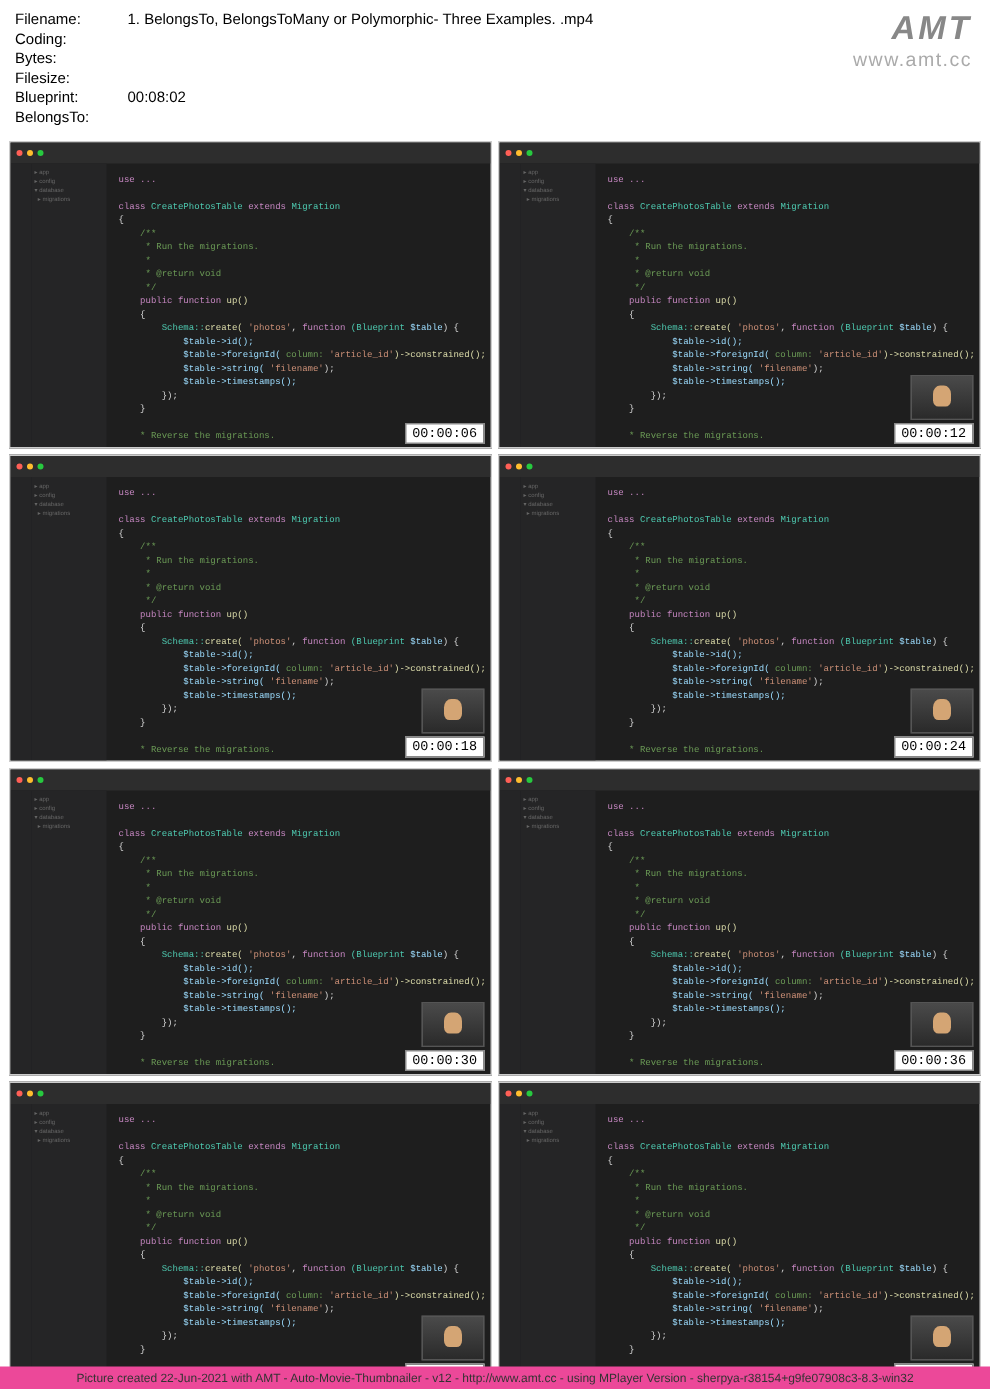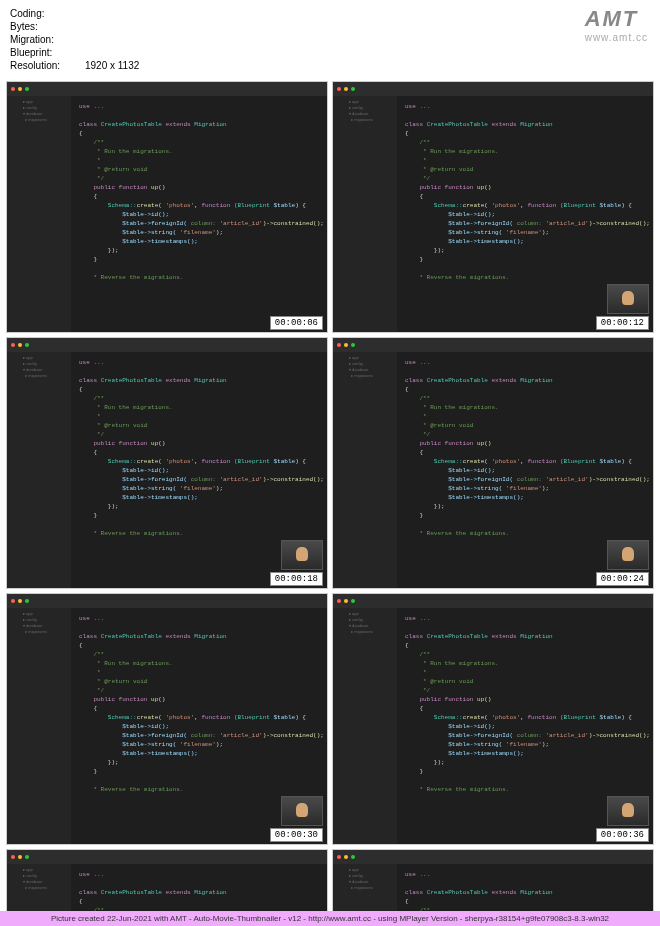--- a/index.html
+++ b/index.html
@@ -23,43 +23,44 @@
       width: 75px;
       font-weight: normal;
     }
     .header-value {
       flex: 1;
     }
     .logo {
       position: absolute;
       top: 6px;
       right: 12px;
+      text-align: right;
     }
     .logo-main {
       font-size: 22px;
       font-weight: bold;
       font-style: italic;
       color: #888;
       letter-spacing: 2px;
     }
     .logo-sub {
-      font-size: 10px;
+      font-size: 13px;
       color: #aaa;
       letter-spacing: 1px;
     }
     .thumbnails {
       display: grid;
       grid-template-columns: 1fr 1fr;
       gap: 4px;
       padding: 4px 6px;
     }
     .thumb {
       position: relative;
       background: #1e1e1e;
-      height: 252px;
+      height: 205px;
       border: 1px solid #ccc;
       overflow: hidden;
     }
     .thumb-titlebar {
       height: 14px;
       background: #2d2d2d;
       display: flex;
       align-items: center;
       padding: 0 4px;
       gap: 3px;
@@ -144,50 +145,54 @@
       font-size: 9px;
       padding: 1px 4px;
       font-family: 'Courier New', monospace;
       border: 1px solid #888;
     }
     .footer {
       position: absolute;
       bottom: 0;
       left: 0;
       right: 0;
-      background: #f0abfc;
+      background: #ec4899;
       font-size: 8px;
       padding: 3px 6px;
       text-align: center;
       color: #333;
     }
   </style>
 </head>
 <body>
 
 <div class="header">
   <div class="logo">
     <div class="logo-main">AMT</div>
     <div class="logo-sub">www.amt.cc</div>
   </div>
   <div class="header-row">
+    <span class="header-label">Filename:</span>
+    <span class="header-value">1. BelongsTo, BelongsToMany or Polymorphic-  Three Examples. .mp4</span>
+  </div>
+  <div class="header-row">
     <span class="header-label">Coding:</span>
   </div>
   <div class="header-row">
     <span class="header-label">Bytes:</span>
   </div>
   <div class="header-row">
-    <span class="header-label">Migration:</span>
+    <span class="header-label">Filesize:</span>
   </div>
   <div class="header-row">
     <span class="header-label">Blueprint:</span>
+    <span class="header-value">00:08:02</span>
   </div>
   <div class="header-row">
-    <span class="header-label">Resolution:</span>
-    <span class="header-value">1920 x 1132</span>
+    <span class="header-label">BelongsTo:</span>
   </div>
 </div>
 
 <div class="thumbnails">
     <div class="thumb">
     <div class="thumb-titlebar">
       <div class="dot red"></div>
       <div class="dot yellow"></div>
       <div class="dot green"></div>
     </div>

